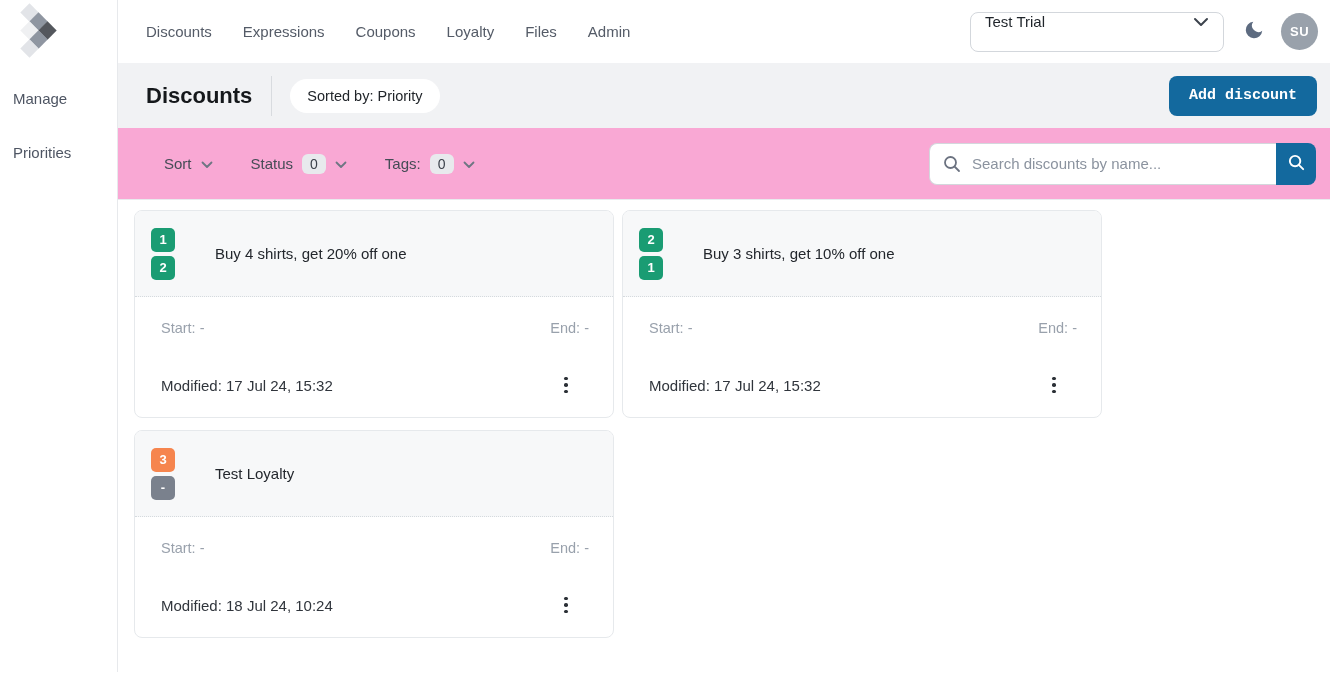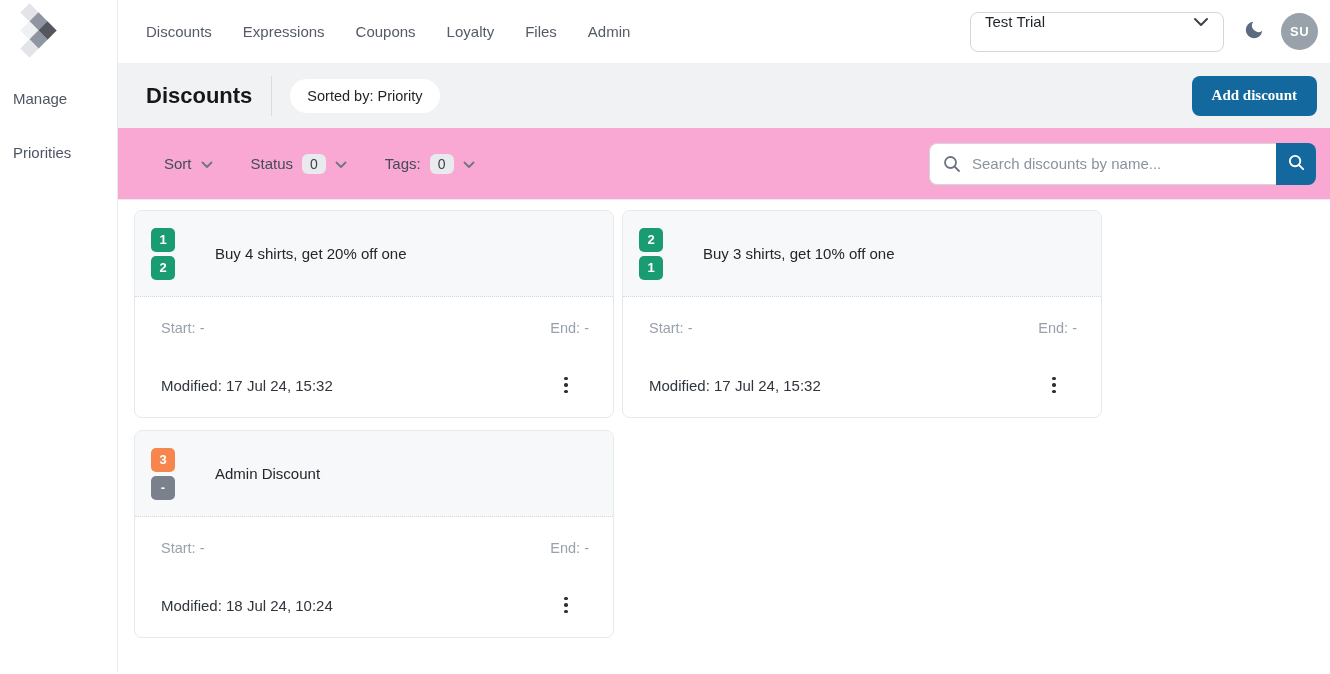--- a/index.html
+++ b/index.html
@@ -56,21 +56,21 @@
   
   .header-band { height:65px; background:#f1f2f4; display:flex; align-items:center; padding:0 13px 0 28px; }
   .page-title { font-size:22px; font-weight:700; color:#15181b; }
   .vline { width:1px; height:40px; background:#d8dbdf; margin:0 18px 0 19px; }
   .sort-pill {
     background:#fff; border-radius:999px; padding:9px 17px;
     font-size:14.5px; color:#21252a;
   }
   .add-btn {
     margin-left:auto; background:#13699e; color:#fff; border:none; cursor:pointer;
-    font-family:Liberation Serif, serif; font-size:15px; font-weight:700;
+    font-family:Liberation Mono, monospace; font-size:15px; font-weight:700;
     padding:0 20px; height:40px; border-radius:8px;
   }
 
   
   .filter-row {
     height:72px; background:#f9a8d4; display:flex; align-items:center;
     padding:0 14px 0 46px; border-bottom:1px solid #e9ebee;
   }
   .f-group { display:flex; align-items:center; gap:9px; margin-right:38px; cursor:pointer; }
   .f-label { font-size:15px; color:#454c56; }
@@ -271,21 +271,21 @@
           </div>
         </div>
       </div>
 
       <div class="card">
         <div class="card-head">
           <div class="badge-col">
             <span class="prio-badge" data-color="orange">3</span>
             <span class="prio-badge" data-color="gray">-</span>
           </div>
-          <span class="card-title">Admin Discount</span>
+          <span class="card-title">Test Loyalty</span>
         </div>
         <div class="card-body">
           <div class="dates-row">
             <span>Start: -</span>
             <span>End: -</span>
           </div>
           <div class="modified-row">
             <span class="modified-text">Modified: 18 Jul 24, 10:24</span>
             <button class="kebab-btn">
               <i></i>

